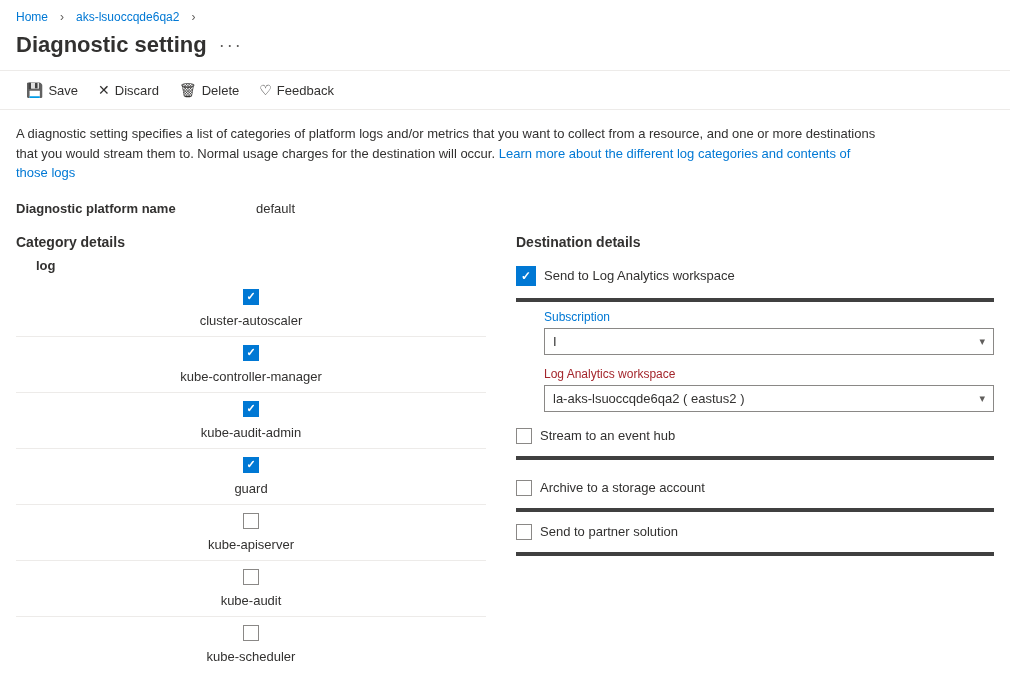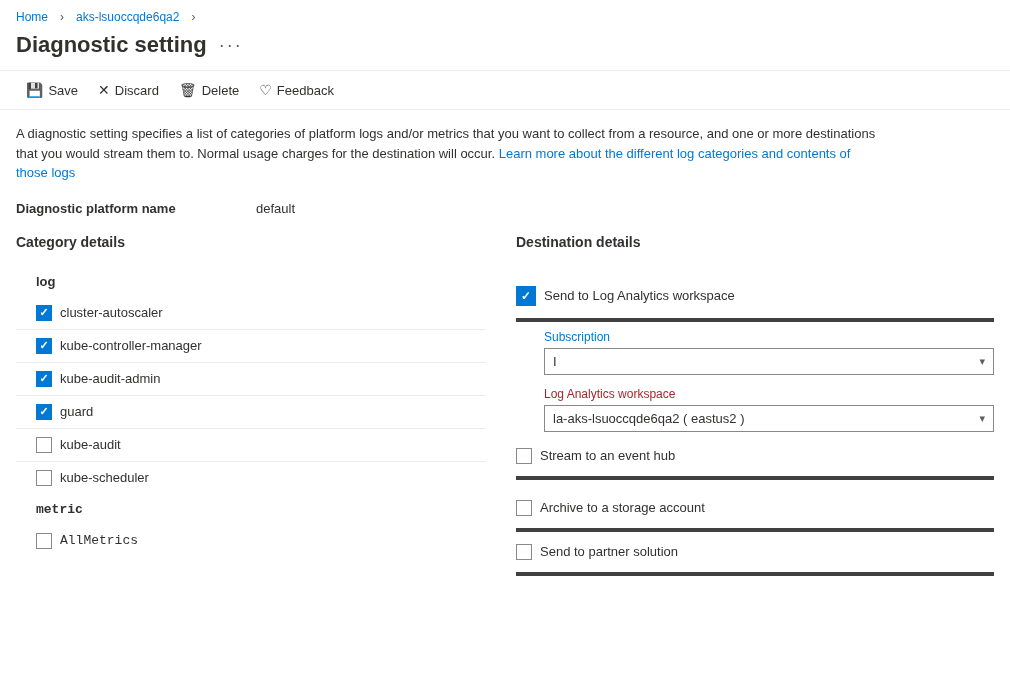--- a/index.html
+++ b/index.html
@@ -24,25 +24,25 @@
 
     .setting-name-row { display: flex; align-items: center; gap: 0; padding: 10px 16px; }
     .setting-name-label { font-size: 13px; color: #323130; font-weight: 600; width: 240px; }
     .setting-name-value { font-size: 13px; color: #323130; }
 
     .main-content { display: flex; padding: 8px 16px; gap: 0; }
 
     .category-panel { flex: 0 0 490px; padding-right: 20px; }
     .destination-panel { flex: 1; padding-left: 10px; }
 
-    .section-title { font-size: 14px; font-weight: 600; color: #323130; margin-bottom: 24px; }
+    .section-title { font-size: 14px; font-weight: 600; color: #323130; margin-bottom: 4px; }
 
     .subsection-title { font-size: 13px; font-weight: 600; color: #323130; margin: 8px 0 8px 20px; }
 
-    .checkbox-row { display: flex; align-items: center; gap: 8px; padding: 8px 20px; border-bottom: 1px solid #edebe9; }
+    .checkbox-row { display: flex; align-items: center; gap: 8px; padding: 8px 20px; border-bottom: 1px solid #edebe9; flex-direction: column; }
     .checkbox-row:last-child { border-bottom: none; }
 
     .cb-box { width: 16px; height: 16px; border: 1.5px solid #8a8886; background: #fff; display: inline-flex; align-items: center; justify-content: center; flex-shrink: 0; cursor: pointer; }
     .cb-box.checked { background: #0078d4; border-color: #0078d4; }
     .cb-box.checked::after { content: '✓'; color: #fff; font-size: 11px; font-weight: bold; }
 
     .cb-label { font-size: 13px; color: #323130; }
     .dest-row { display: flex; align-items: center; gap: 8px; padding: 12px 0; border-bottom: 4px solid #404040; }
     .dest-row:first-child { border-bottom: 1px solid #edebe9; padding-top: 4px; }
 
@@ -122,20 +122,24 @@
       <div class="cb-box checked"></div>
       <span class="cb-label">kube-controller-manager</span>
     </div>
         <div class="checkbox-row">
       <div class="cb-box checked"></div>
       <span class="cb-label">kube-audit-admin</span>
     </div>
         <div class="checkbox-row">
       <div class="cb-box checked"></div>
       <span class="cb-label">guard</span>
+    </div>
+        <div class="checkbox-row">
+      <div class="cb-box "></div>
+      <span class="cb-label">kube-apiserver</span>
     </div>
         <div class="checkbox-row">
       <div class="cb-box "></div>
       <span class="cb-label">kube-audit</span>
     </div>
         <div class="checkbox-row">
       <div class="cb-box "></div>
       <span class="cb-label">kube-scheduler</span>
     </div>
       </div>

